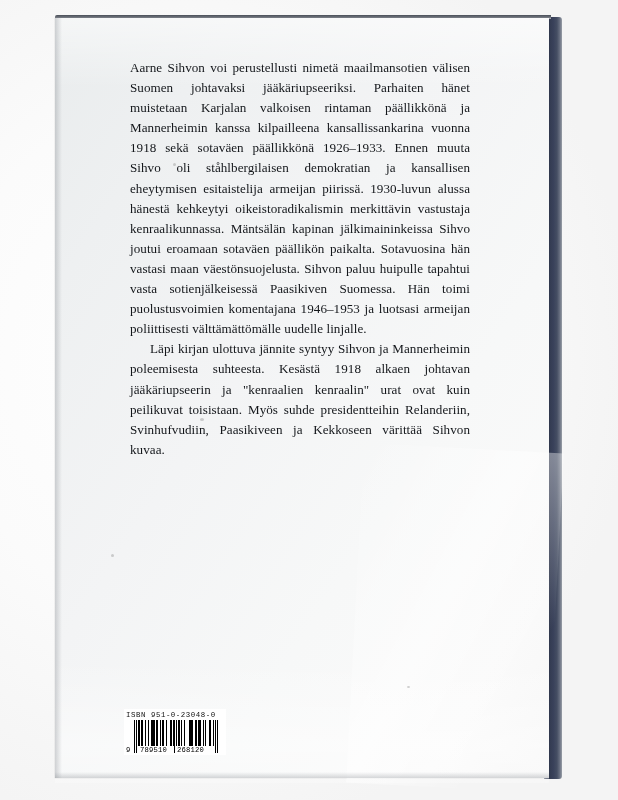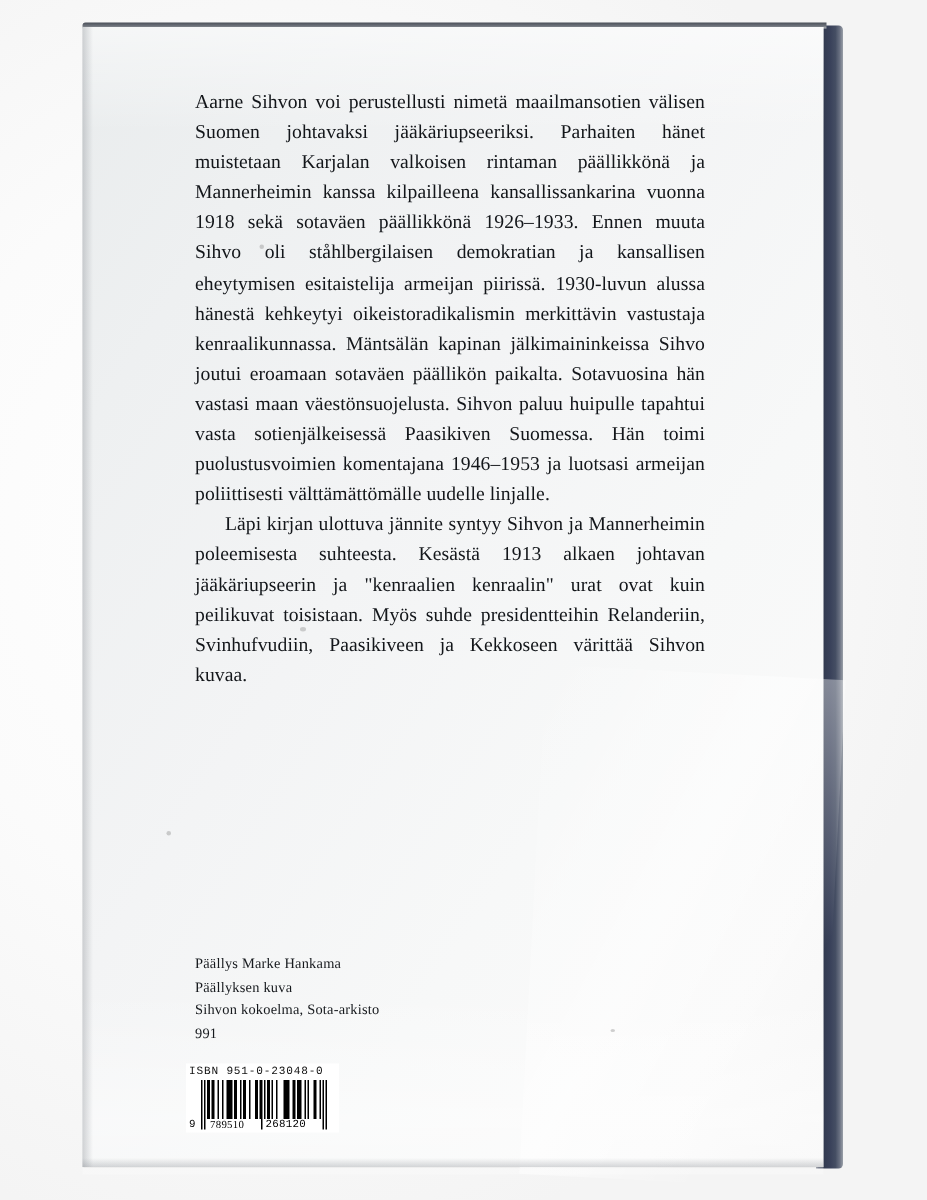--- a/index.html
+++ b/index.html
@@ -219,21 +219,20 @@
     bottom: 0px;
     background: #fff;
     padding-right: 1px;
   }
   .barcode-digits .grp1 {
     position: absolute;
     left: 13px;
     bottom: 0px;
     background: #fff;
     padding: 0 1px;
-    font-family: Liberation Serif, serif;
   }
   .barcode-digits .grp2 {
     position: absolute;
     left: 50px;
     bottom: 0px;
     background: #fff;
     padding: 0 1px;
   }
 </style>
 </head>
@@ -256,29 +255,23 @@
       <div class="edge-shadow-left"></div>
       <div class="edge-shadow-bottom"></div>
 
       <div class="speck" style="left:118px;top:145px;width:3px;height:3px;"></div>
       <div class="speck" style="left:145px;top:400px;width:4px;height:3px;"></div>
       <div class="speck" style="left:56px;top:536px;width:3px;height:3px;"></div>
       <div class="speck" style="left:352px;top:668px;width:3px;height:2px;"></div>
 
       <div class="blurb">
         <p>Aarne Sihvon voi perustellusti nimetä maailmansotien välisen Suomen johtavaksi jääkäriupseeriksi. Parhaiten hänet muistetaan Karjalan valkoisen rintaman päällikkönä ja Mannerheimin kanssa kilpailleena kansallissankarina vuonna 1918 sekä sotaväen päällikkönä 1926–1933. Ennen muuta Sihvo oli ståhlbergilaisen demokratian ja kansallisen eheytymisen esitaistelija armeijan piirissä. 1930-luvun alussa hänestä kehkeytyi oikeistoradikalismin merkittävin vastustaja kenraalikunnassa. Mäntsälän kapinan jälkimaininkeissa Sihvo joutui eroamaan sotaväen päällikön paikalta. Sotavuosina hän vastasi maan väestönsuojelusta. Sihvon paluu huipulle tapahtui vasta sotienjälkeisessä Paasikiven Suomessa. Hän toimi puolustusvoimien komentajana 1946–1953 ja luotsasi armeijan poliittisesti välttämättömälle uudelle linjalle.</p>
-        <p class="indent">Läpi kirjan ulottuva jännite syntyy Sihvon ja Mannerheimin poleemisesta suhteesta. Kesästä 1913 alkaen johtavan jääkäriupseerin ja "kenraalien kenraalin" urat ovat kuin peilikuvat toisistaan. Myös suhde presidentteihin Relanderiin, Svinhufvudiin, Paasikiveen ja Kekkoseen värittää Sihvon kuvaa.</p>
+        <p class="indent">Läpi kirjan ulottuva jännite syntyy Sihvon ja Mannerheimin poleemisesta suhteesta. Kesästä 1918 alkaen johtavan jääkäriupseerin ja "kenraalien kenraalin" urat ovat kuin peilikuvat toisistaan. Myös suhde presidentteihin Relanderiin, Svinhufvudiin, Paasikiveen ja Kekkoseen värittää Sihvon kuvaa.</p>
       </div>
 
-      <div class="colophon">
-        <div>Päällys Marke Hankama</div>
-        <div>Päällyksen kuva</div>
-        <div>Sihvon kokoelma, Sota-arkisto</div>
-        <div>991</div>
-      </div>
 
       <div class="isbn-block">
         <div class="isbn-text">ISBN 951-0-23048-0</div>
         <div class="barcode">
           <div class="bars" id="barcode-bars">
               <i class="guard" style="width: 0.884211px;"></i>
               <i style="width: 0.884211px; background: transparent;"></i>
               <i class="guard" style="width: 0.884211px;"></i>
               <i style="width: 0.884211px; background: transparent;"></i>
               <i style="width: 2.65263px;"></i>

